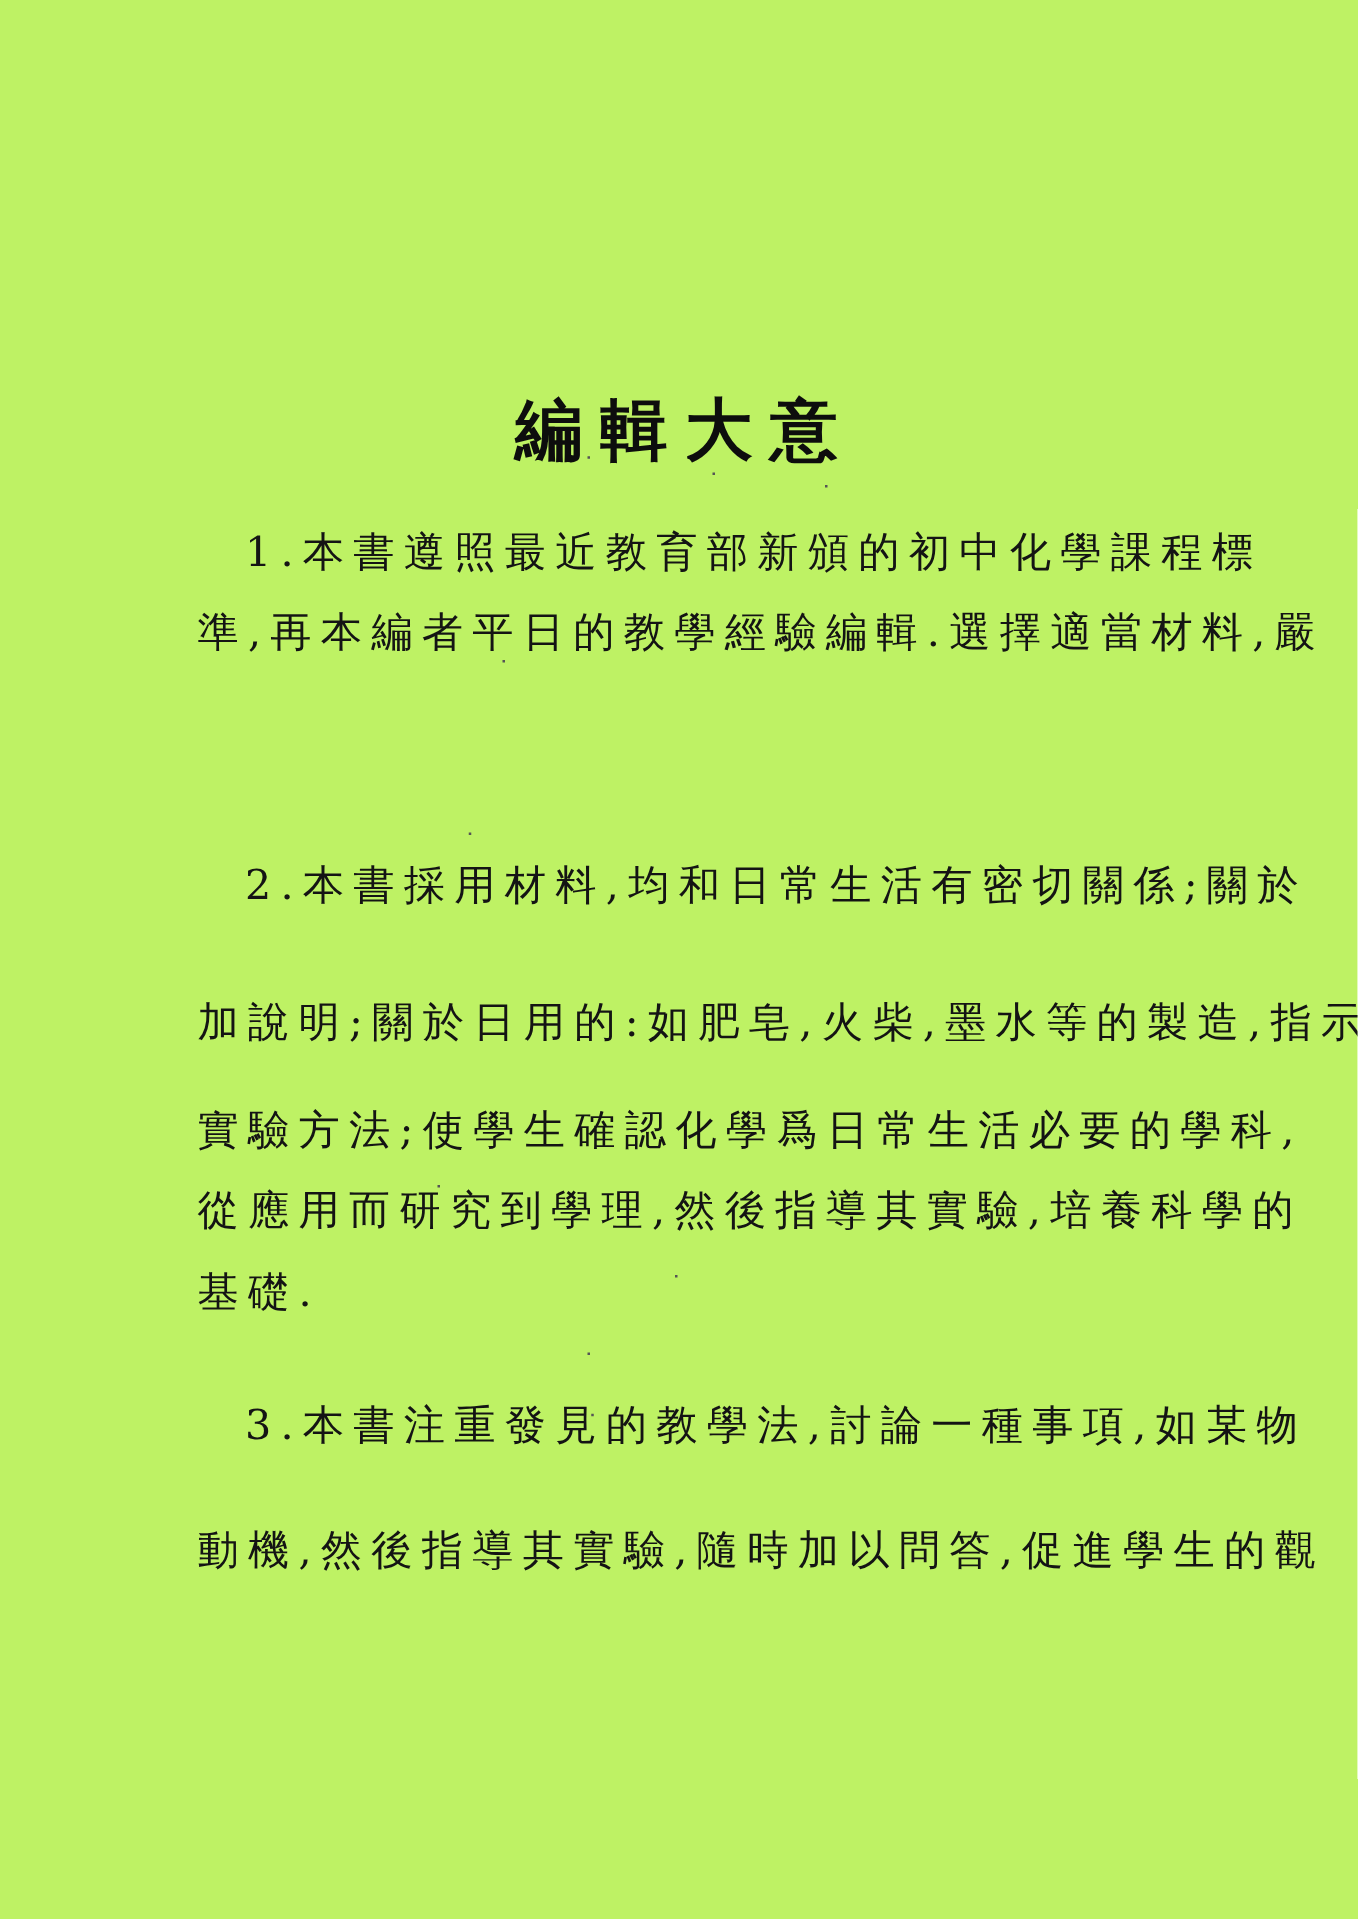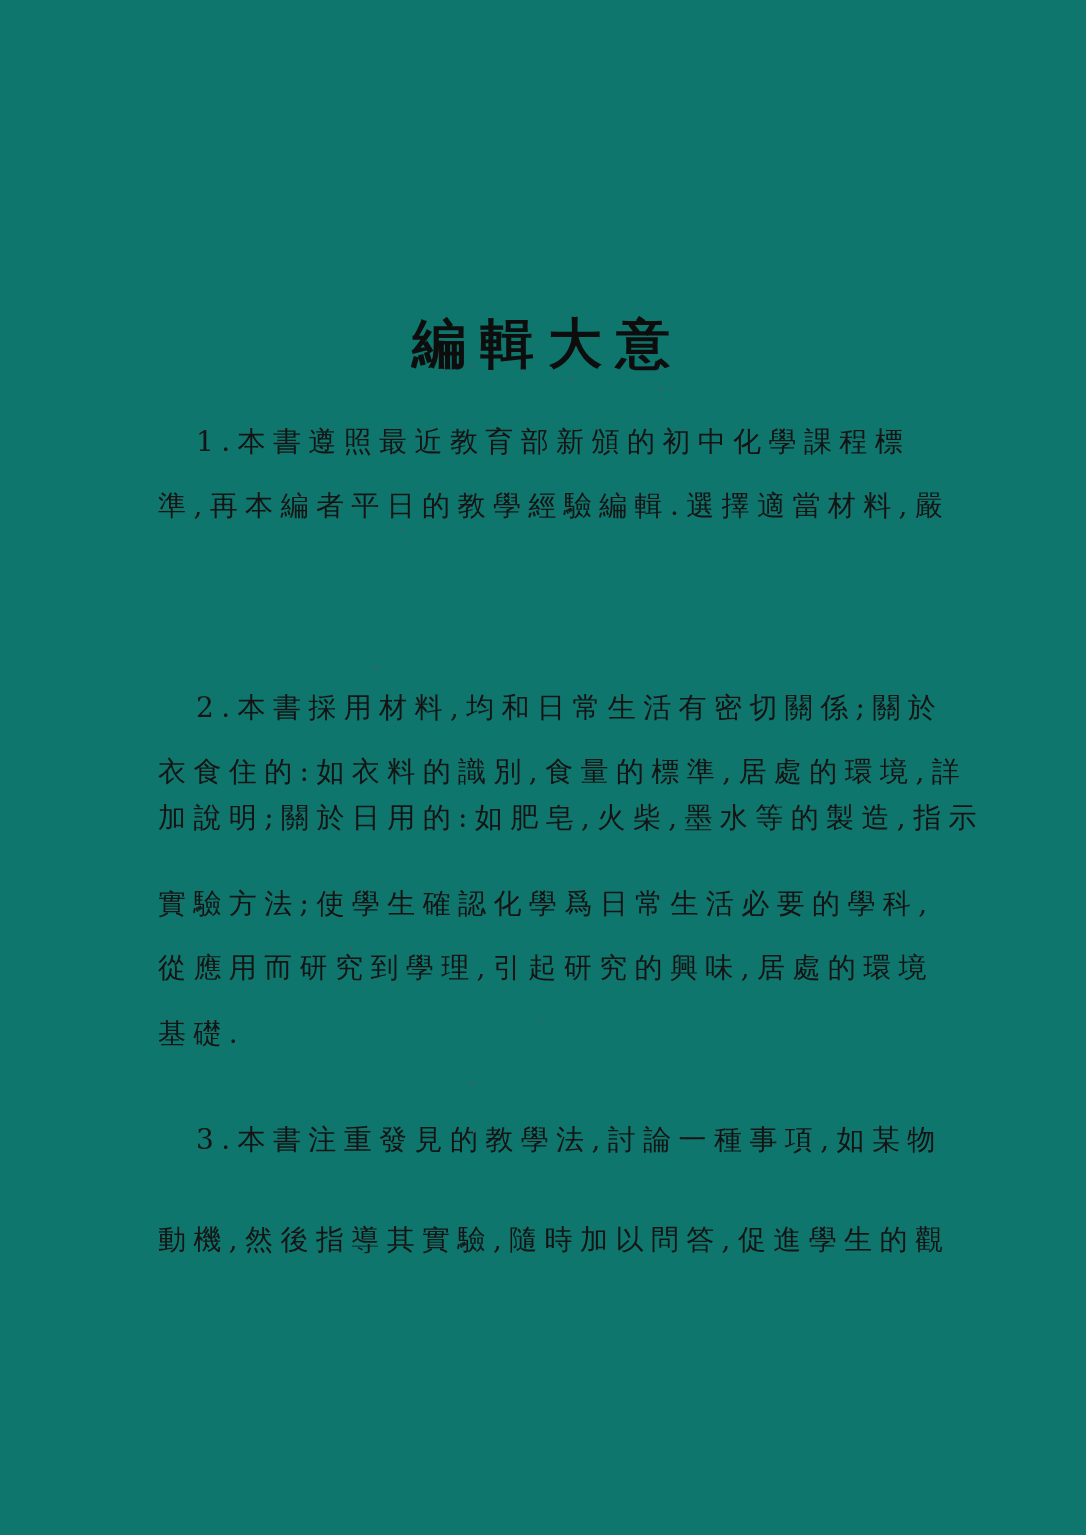--- a/index.html
+++ b/index.html
@@ -12,41 +12,41 @@
       height: 1535px;
       position: relative;
       overflow: hidden;
       font-family: "DejaVu Serif", "Liberation Serif", serif;
       color: #111111;
     }
     .page {
       position: absolute;
       left: 0; top: 0;
       width: 1086px; height: 1535px;
-      background: #0f766e;
+      background: #bef264;
     }
     .title {
       position: absolute;
       left: 412px;
       top: 308px;
       width: 270px;
       height: 70px;
       font-size: 54px;
       font-weight: bold;
       line-height: 70px;
       letter-spacing: 14px;
       white-space: nowrap;
       color: #0d0d0d;
     }
     .line {
       position: absolute;
       left: 158px;
       width: 770px;
       height: 48px;
-      font-size: 28px;
+      font-size: 33px;
       line-height: 48px;
       white-space: nowrap;
       letter-spacing: 7.4px;
       color: #141414;
     }
     .line.indent { left: 196px; width: 732px; }
     .speck {
       position: absolute;
       width: 2px; height: 2px;
       background: #555;
@@ -56,24 +56,23 @@
 <body>
 
 <div class="page">
 
   <div class="title">編輯大意</div>
 
   <div class="line indent" style="top:418px;">1.本書遵照最近教育部新頒的初中化學課程標</div>
   <div class="line" style="top:482px;">準,再本編者平日的教學經驗編輯.選擇適當材料,嚴</div>
 
   <div class="line indent" style="top:684px;">2.本書採用材料,均和日常生活有密切關係;關於</div>
-  <div class="line" style="top:748px;">衣食住的:如衣料的識別,食量的標準,居處的環境,詳</div>
   <div class="line" style="top:794px;">加說明;關於日用的:如肥皂,火柴,墨水等的製造,指示</div>
   <div class="line" style="top:880px;">實驗方法;使學生確認化學爲日常生活必要的學科,</div>
-  <div class="line" style="top:944px;">從應用而研究到學理,引起研究的興味,居處的環境</div>
+  <div class="line" style="top:944px;">從應用而研究到學理,然後指導其實驗,培養科學的</div>
   <div class="line" style="top:1010px;">基礎.</div>
 
   <div class="line indent" style="top:1116px;">3.本書注重發見的教學法,討論一種事項,如某物</div>
   <div class="line" style="top:1216px;">動機,然後指導其實驗,隨時加以問答,促進學生的觀</div>
 
   <div class="speck" style="left:470px;top:365px;"></div>
   <div class="speck" style="left:570px;top:378px;"></div>
   <div class="speck" style="left:660px;top:388px;"></div>
   <div class="speck" style="left:402px;top:528px;"></div>
   <div class="speck" style="left:375px;top:666px;"></div>

